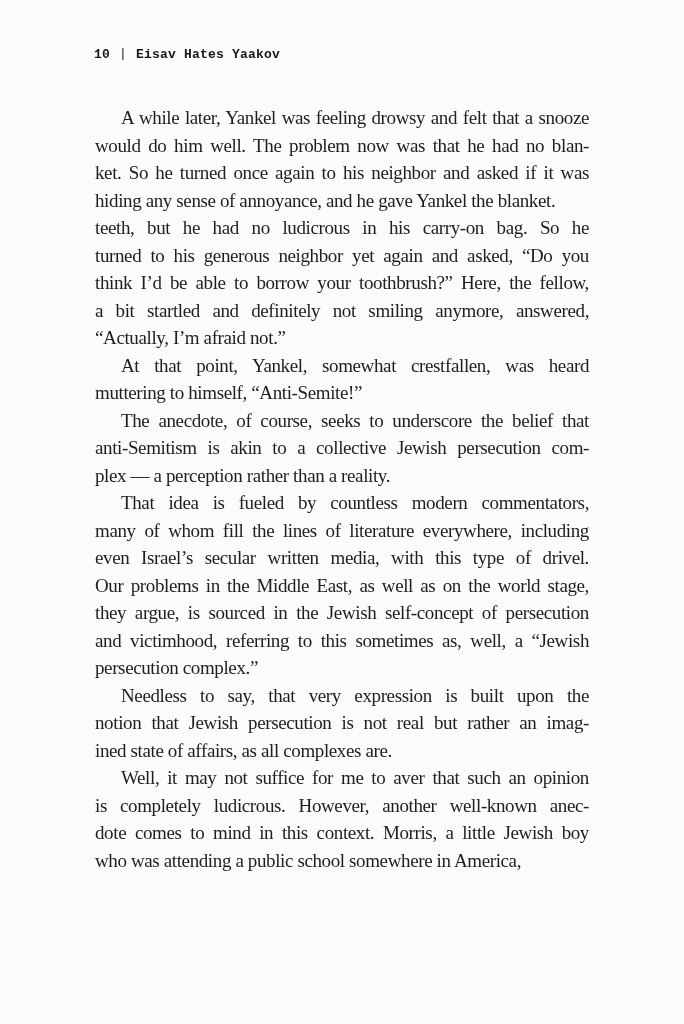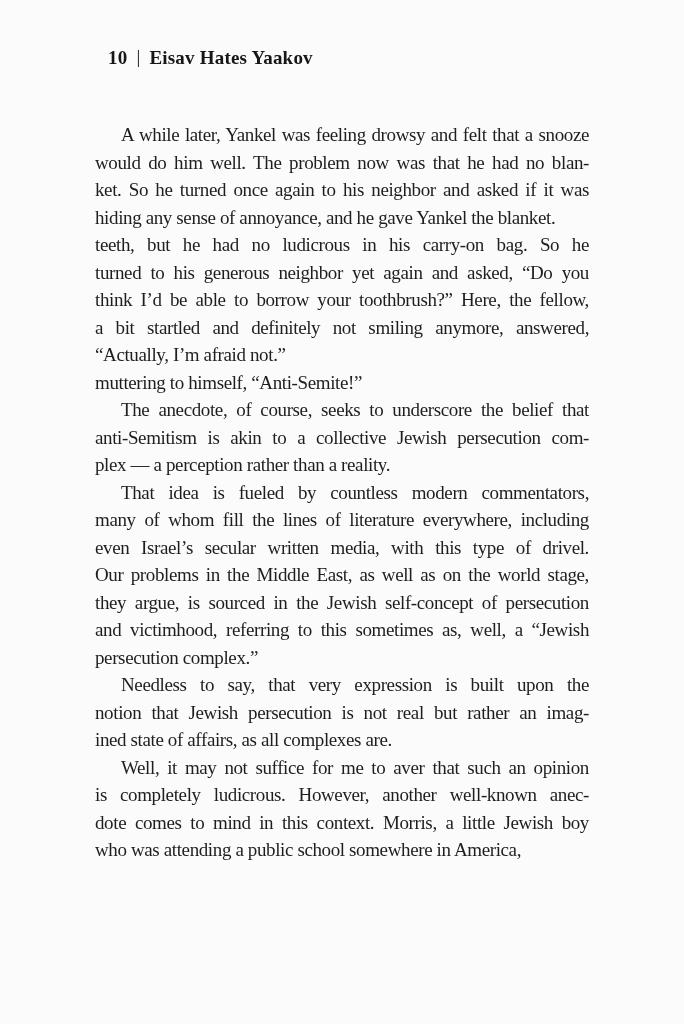--- a/index.html
+++ b/index.html
@@ -13,39 +13,39 @@
     position: relative;
     width: 684px;
     height: 1024px;
     background: var(--bg);
     overflow: hidden;
     font-family: "Liberation Serif", "DejaVu Serif", serif;
     color: var(--text);
   }
   .running-header {
     position: absolute;
-    left: 108px;
+    left: 94px;
     top: 47px;
-    font-family: Liberation Serif, serif;
+    font-family: Liberation Mono, monospace;
     font-weight: 700;
-    font-size: 19px;
+    font-size: 13px;
     letter-spacing: 0.2px;
     color: var(--header-text);
     white-space: nowrap;
   }
   .running-header .sep {
     font-weight: 400;
     margin: 0 9px;
     position: relative;
     top: -1px;
   }
   .body-text {
     position: absolute;
     left: 95px;
-    top: 121px;
+    top: 104px;
     width: 494px;
   }
   .paragraph { margin: 0; }
   .line {
     font-size: 19px;
     line-height: 27.5px;
     letter-spacing: -0.02em;
     text-align: justify;
     text-align-last: justify;
     white-space: nowrap;
@@ -72,20 +72,21 @@
         <div class="line last">hiding any sense of annoyance, and he gave Yankel the blanket.</div>
       </div>
       <div class="paragraph">
         <div class="line">teeth, but he had no ludicrous in his carry-on bag. So he</div>
         <div class="line">turned to his generous neighbor yet again and asked, “Do you</div>
         <div class="line">think I’d be able to borrow your toothbrush?” Here, the fellow,</div>
         <div class="line">a bit startled and definitely not smiling anymore, answered,</div>
         <div class="line last">“Actually, I’m afraid not.”</div>
       </div>
       <div class="paragraph">
+        <div class="line first">At that point, Yankel, somewhat crestfallen, was heard</div>
         <div class="line last">muttering to himself, “Anti-Semite!”</div>
       </div>
       <div class="paragraph">
         <div class="line first">The anecdote, of course, seeks to underscore the belief that</div>
         <div class="line">anti-Semitism is akin to a collective Jewish persecution com-</div>
         <div class="line last">plex — a perception rather than a reality.</div>
       </div>
       <div class="paragraph">
         <div class="line first">That idea is fueled by countless modern commentators,</div>
         <div class="line">many of whom fill the lines of literature everywhere, including</div>

